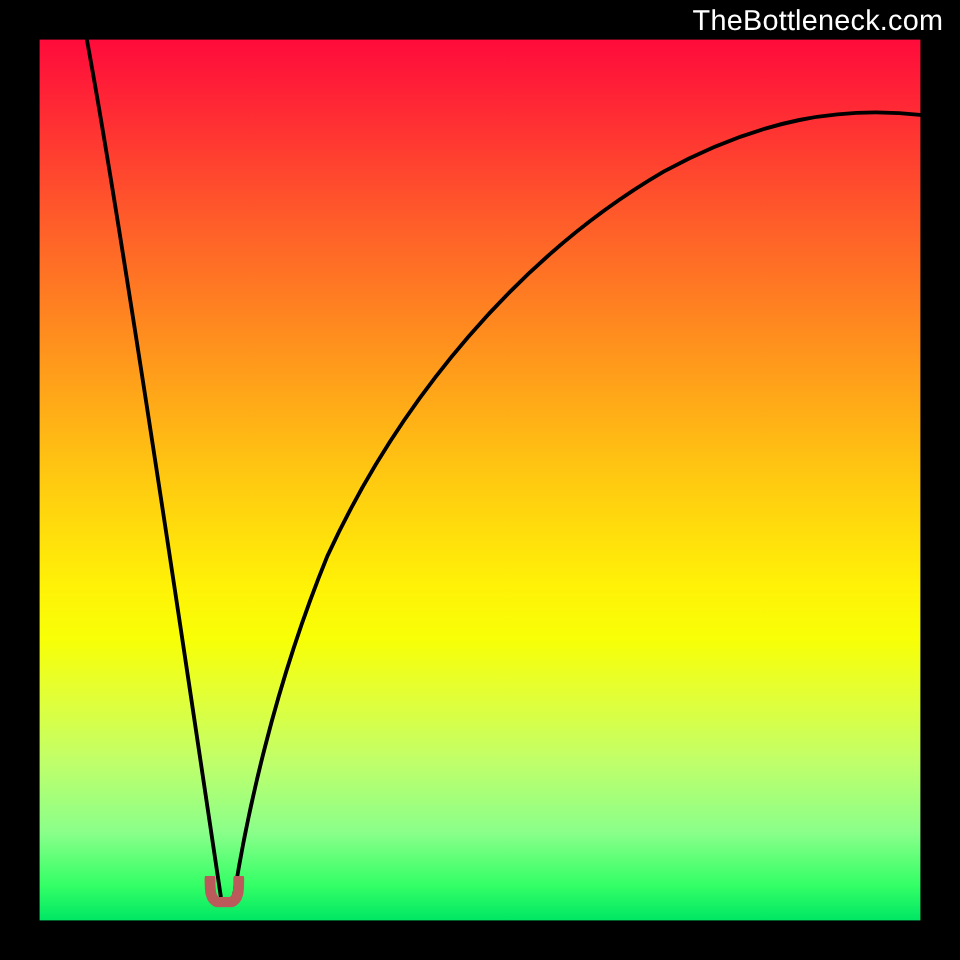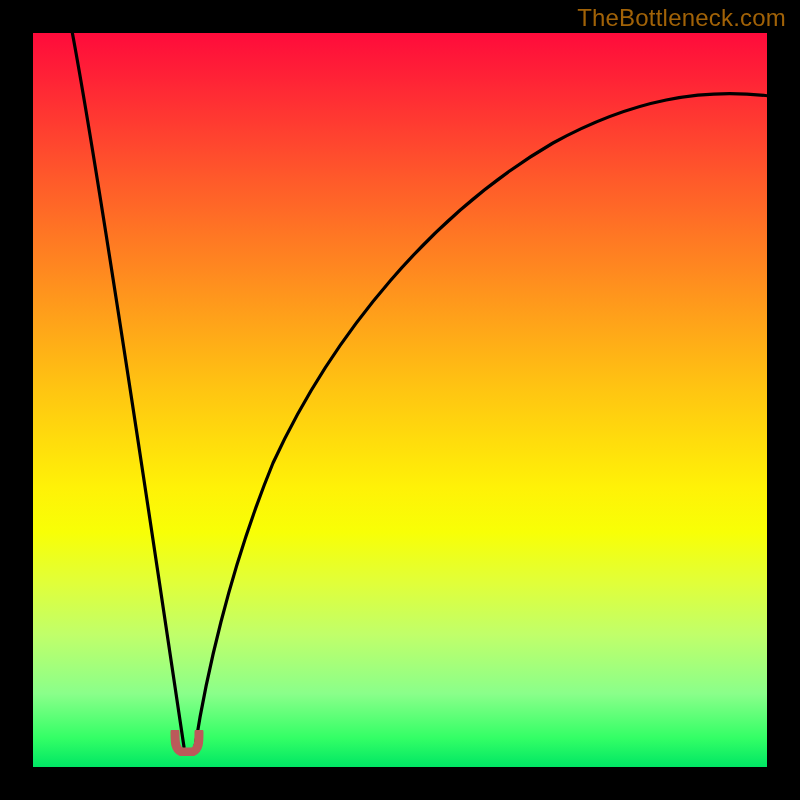--- a/index.html
+++ b/index.html
@@ -37,21 +37,21 @@
       #c0ff6a 82%,
       #8aff8a 90%,
       #34ff66 96%,
       #00e664 100%
     );
   }
   .watermark {
     position: absolute;
     top: 4px;
     right: 14px;
-    color: #a16207;
+    color: #ffffff;
     font-size: 24px;
     letter-spacing: 0.2px;
     font-weight: 400;
   }
   svg.curves {
     position: absolute;
     top: 0;
     left: 0;
     width: 734px;
     height: 734px;

